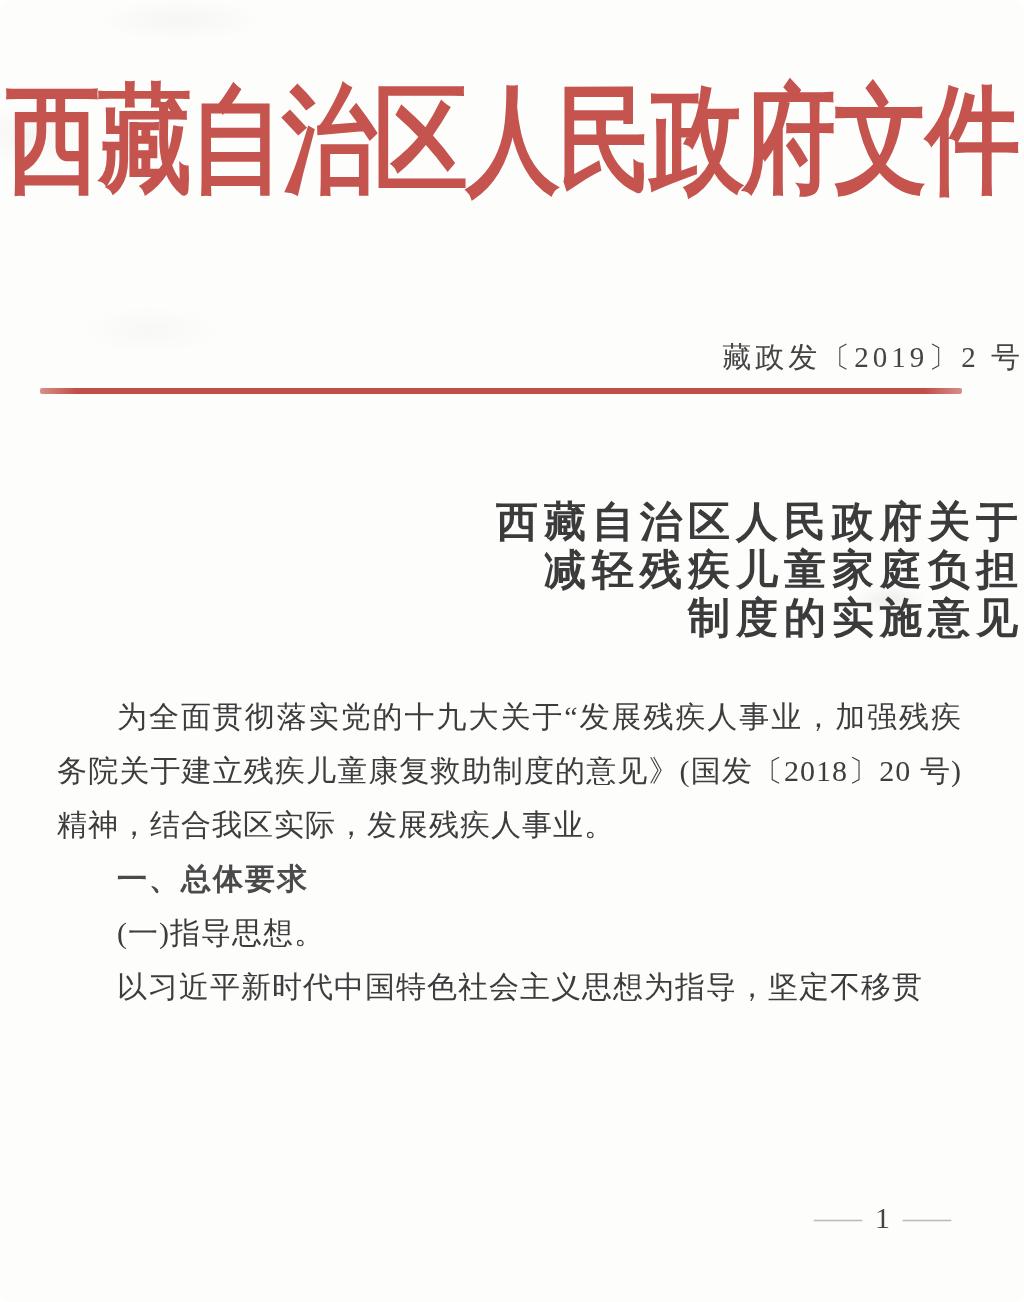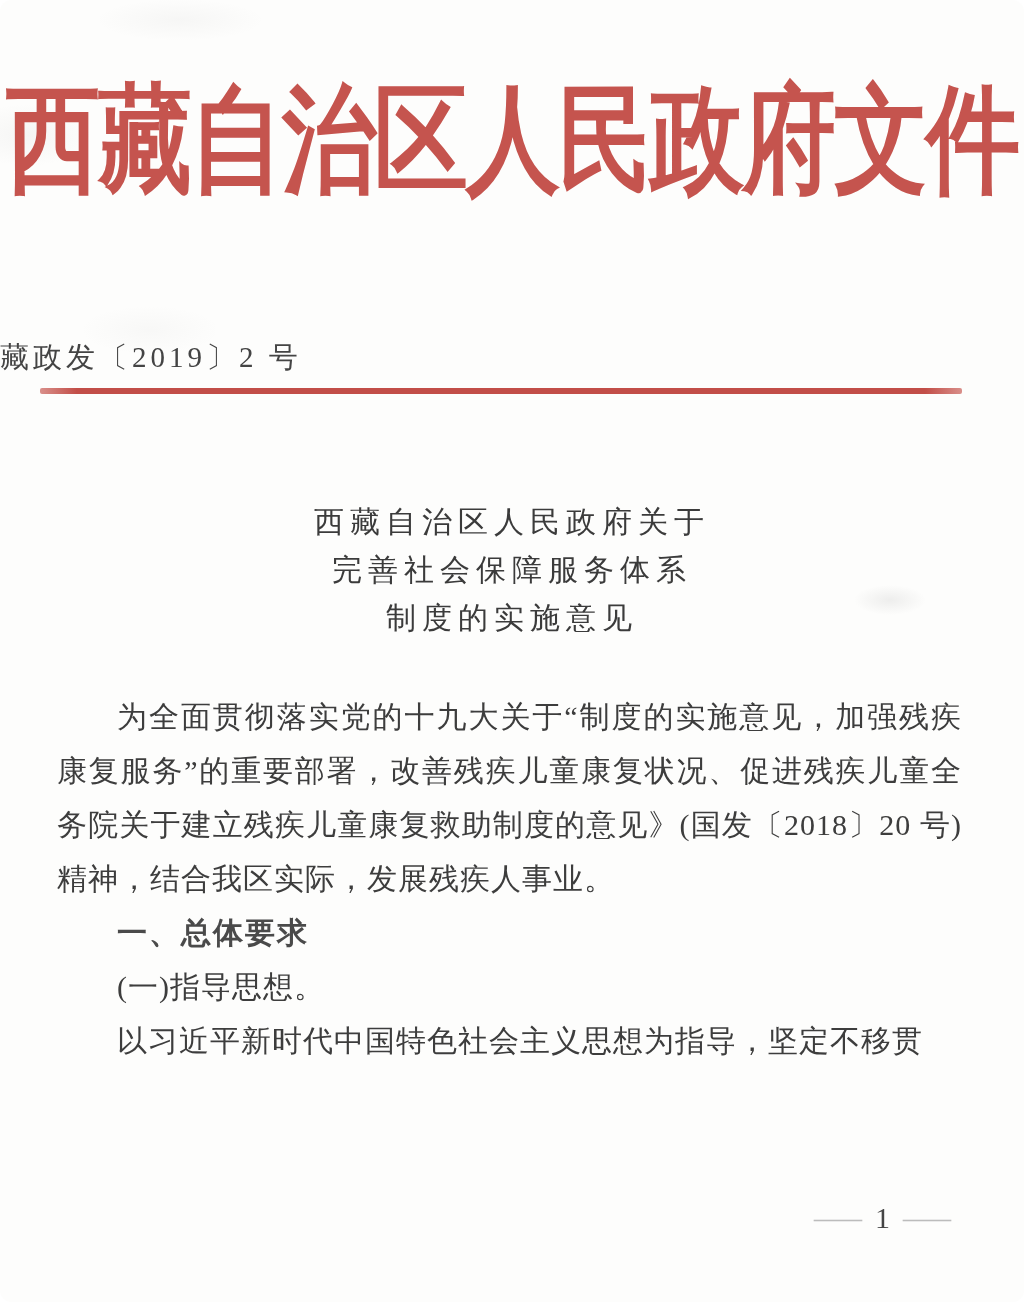--- a/index.html
+++ b/index.html
@@ -40,21 +40,21 @@
     transform-origin: center center;
     white-space: nowrap;
   }
 
   
   .doc-number {
     position: absolute;
     top: 338px;
     left: 0;
     width: 1024px;
-    text-align: left;
+    text-align: right;
     font-size: 29px;
     letter-spacing: 4px;
     color: #444444;
   }
 
   
   .red-rule {
     position: absolute;
     top: 388px;
     left: 40px;
@@ -63,23 +63,23 @@
     background: linear-gradient(to right, #d98f8a, #c24e48 4%, #c24e48 96%, #d98f8a);
     border-radius: 2px;
   }
 
   
   .doc-title {
     position: absolute;
     top: 498px;
     left: 0;
     width: 1024px;
-    text-align: center;
-    font-weight: normal;
-    font-size: 30px;
+    text-align: right;
+    font-weight: bold;
+    font-size: 42px;
     line-height: 48px;
     letter-spacing: 6px;
     color: #3b3b3b;
   }
 
   
   .body-text {
     position: absolute;
     top: 690px;
     left: 57px;
@@ -135,30 +135,29 @@
 <div class="page">
 
   <div class="banner">西藏自治区人民政府文件</div>
 
   <div class="doc-number">藏政发〔2019〕2 号</div>
 
   <div class="red-rule"></div>
 
   <div class="doc-title">
     <div class="title-line">西藏自治区人民政府关于</div>
-    <div class="title-line">完善社会保障服务体系</div>
+    <div class="title-line">减轻残疾儿童家庭负担</div>
     <div class="title-line">制度的实施意见</div>
   </div>
 
   <div class="body-text">
 
 
     <div>
-      <div class="line line-just indent">为全面贯彻落实党的十九大关于“制度的实施意见，加强残疾</div>
-      <div class="line line-just">康复服务”的重要部署，改善残疾儿童康复状况、促进残疾儿童全</div>
+      <div class="line line-just indent">为全面贯彻落实党的十九大关于“发展残疾人事业，加强残疾</div>
       <div class="line line-just">务院关于建立残疾儿童康复救助制度的意见》(国发〔2018〕20 号)</div>
       <div class="line">精神，结合我区实际，发展残疾人事业。</div>
     </div>
 
     <div class="line section-heading">一、总体要求</div>
 
     <div class="line indent">(一)指导思想。</div>
 
     <div class="line indent">以习近平新时代中国特色社会主义思想为指导，坚定不移贯</div>
 

